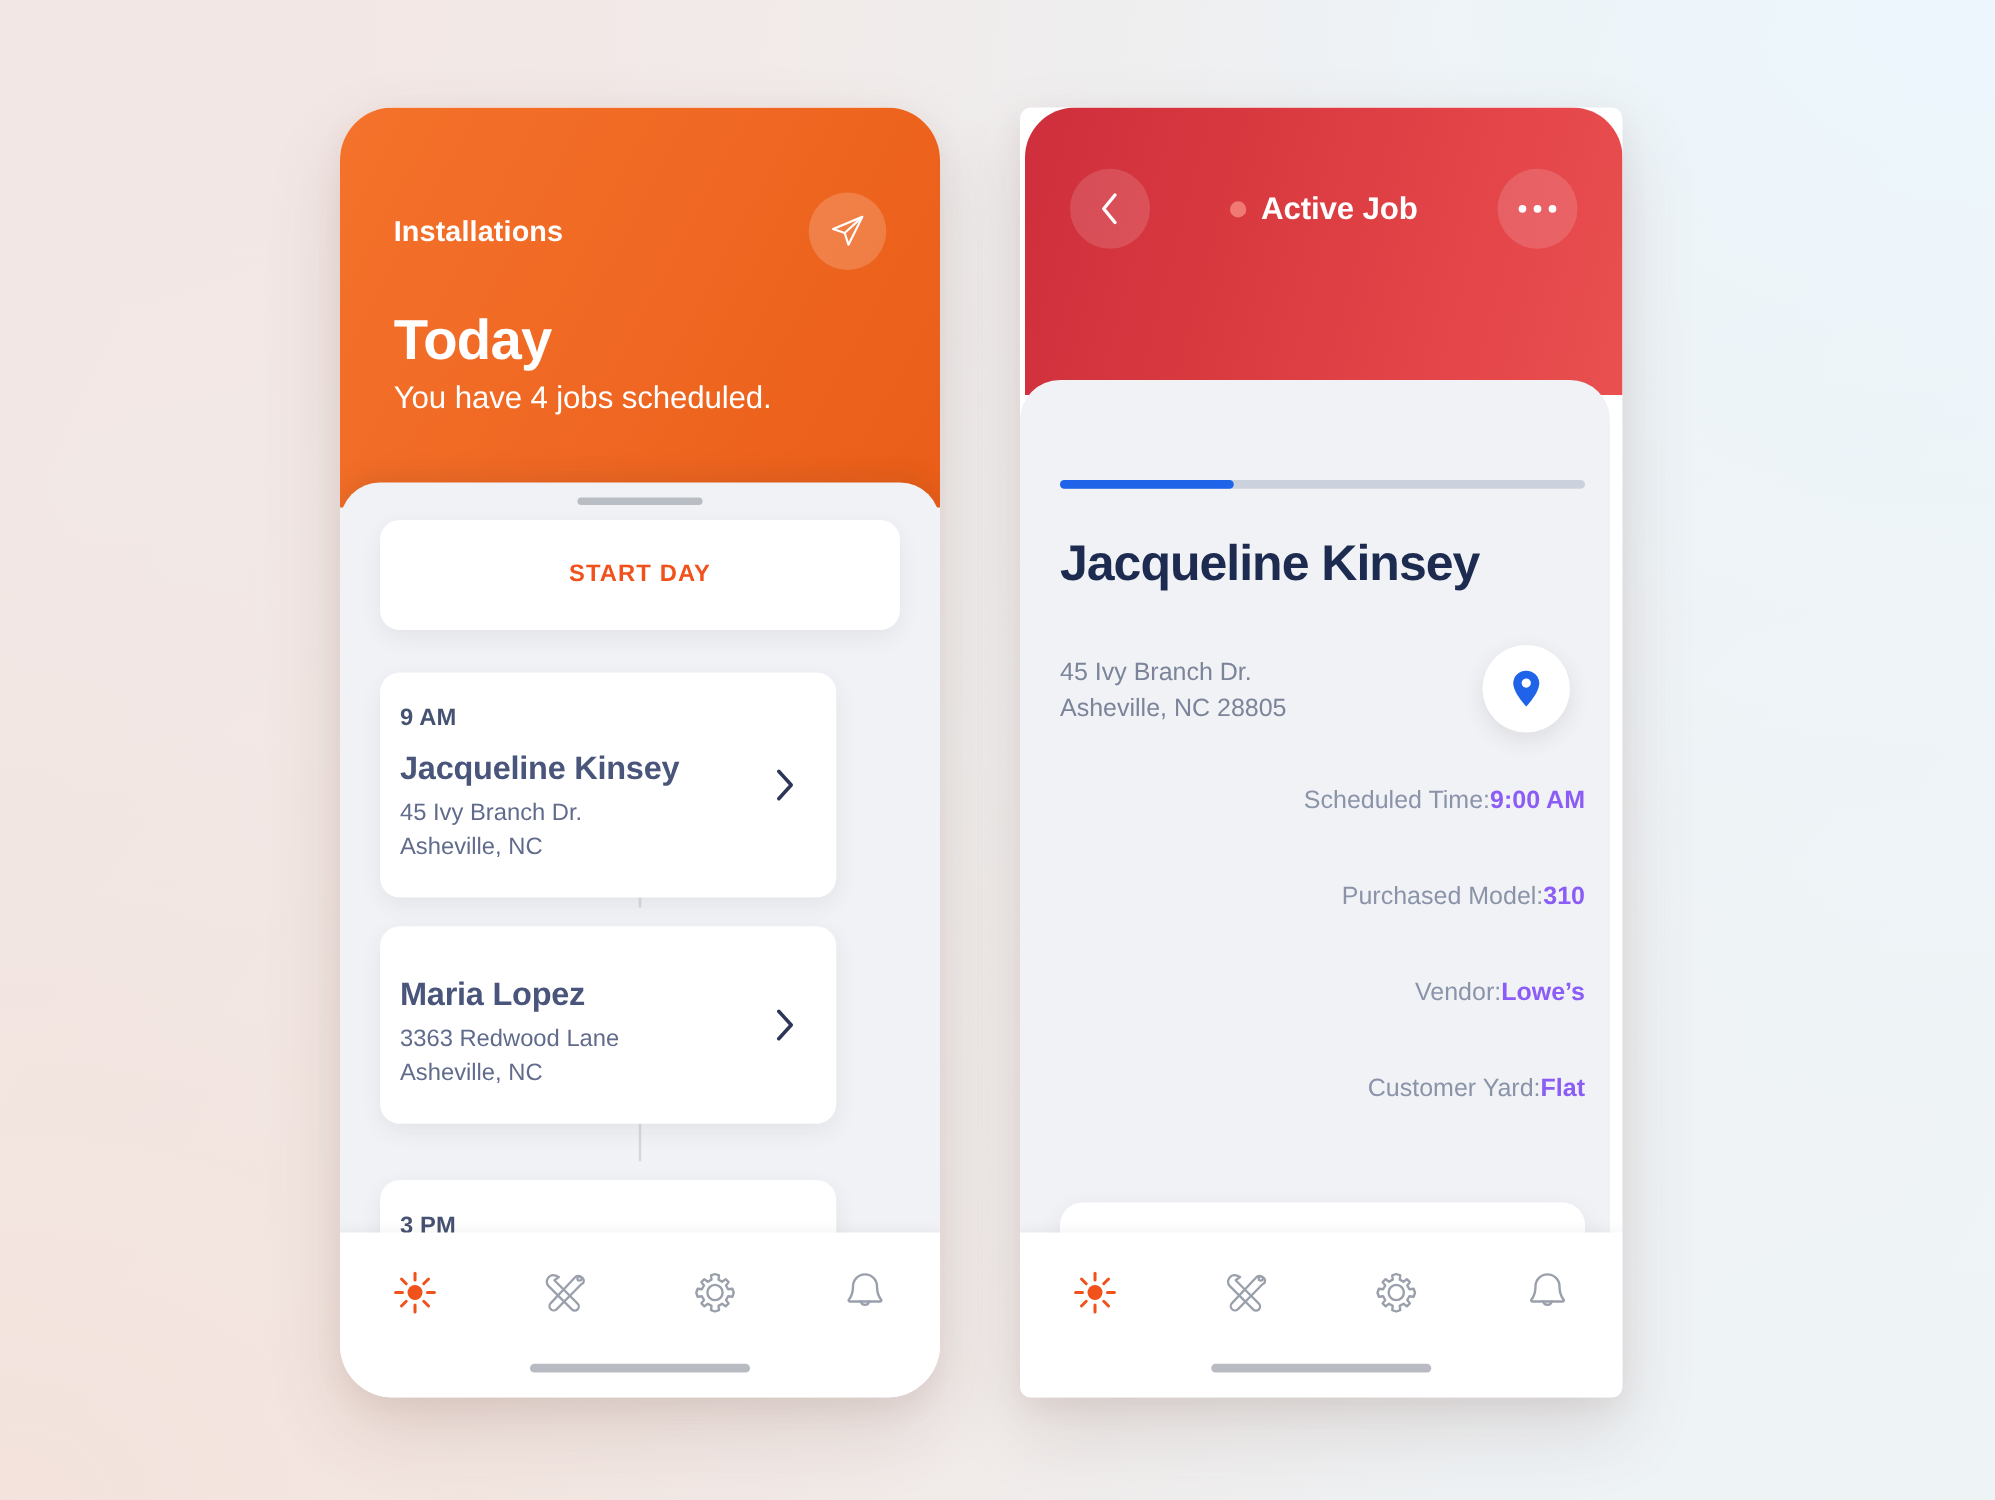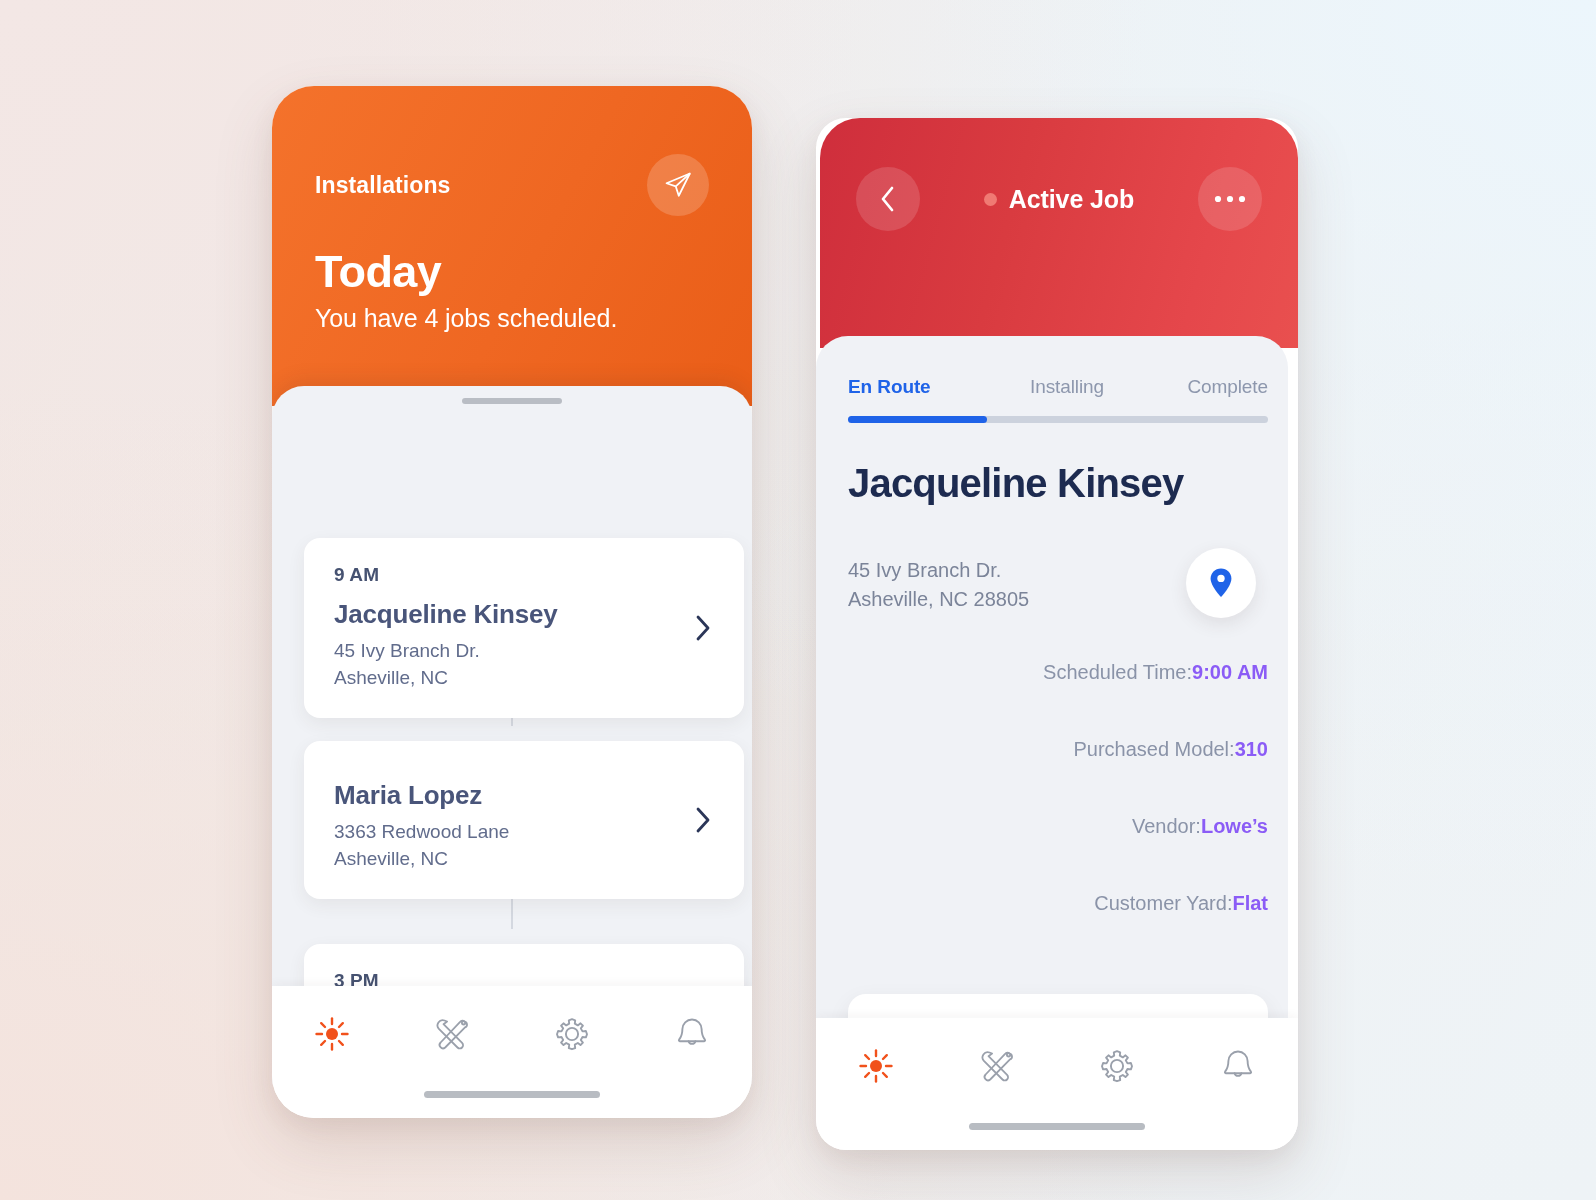--- a/index.html
+++ b/index.html
@@ -38,24 +38,23 @@
     border-radius: 42px;
     box-shadow: 0 26px 60px rgba(120, 80, 70, 0.16),
                 0 8px 22px rgba(120, 80, 70, 0.08);
   }
 
   #phone-right {
     left: 816px;
     top: 86px;
     width: 482px;
     height: 1032px;
-    border-radius: 30px;
+    border-radius: 9px;
     box-shadow: 0 26px 60px rgba(120, 80, 70, 0.16),
                 0 8px 22px rgba(120, 80, 70, 0.08);
-    margin-top: 32px;
   }
 
   
   .orange-header {
     position: absolute;
     left: 0; top: 0;
     width: 564px;
     height: 320px;
     background: linear-gradient(118deg, #f4722b 0%, #ef6722 48%, #e85b15 100%);
   }
@@ -153,25 +152,25 @@
   .timeline-line {
     position: absolute;
     left: 239px;
     width: 2px;
     background: #d4d8e0;
   }
 
   .job-card {
     position: absolute;
     left: 32px;
-    width: 440px;
+    width: 365px;
     background: #ffffff;
     border-radius: 16px;
     box-shadow: 0 6px 18px rgba(70, 50, 45, 0.07);
-    padding: 26px 30px;
+    padding: 26px 16px;
   }
 
   .job-time {
     color: #465271;
     font-size: 19px;
     font-weight: 700;
     letter-spacing: 0.1px;
   }
 
   .job-name {
@@ -426,20 +425,23 @@
           </svg>
         </div>
       </div>
       <div class="big-title">Today</div>
       <div class="sub-title">You have 4 jobs scheduled.</div>
     </div>
 
     <div class="sheet-left">
       <div class="grab-handle"></div>
 
+      <div class="start-day-card">
+        <span class="start-day-label">START DAY</span>
+      </div>
 
       <div class="timeline-line" style="top:218px;height:122px"></div>
       <div class="timeline-line" style="top:421px;height:122px"></div>
 
       <div class="job-card" style="top:152px">
         <div class="job-time">9 AM</div>
         <div class="job-name">Jacqueline Kinsey</div>
         <div class="job-addr">
           <div>45 Ivy Branch Dr.</div>
           <div>Asheville, NC</div>
@@ -526,25 +528,20 @@
             <circle cx="5" cy="6" r="3.1" fill="#ffffff"></circle>
             <circle cx="17" cy="6" r="3.1" fill="#ffffff"></circle>
             <circle cx="29" cy="6" r="3.1" fill="#ffffff"></circle>
           </svg>
         </div>
       </div>
     </div>
 
     <div class="sheet-right">
 
-      <div class="tabs">
-        <div class="tab t1">En Route</div>
-        <div class="tab t2">Installing</div>
-        <div class="tab t3">Complete</div>
-      </div>
 
       <div class="progress-track">
         <div class="progress-fill" style="width: 33%;"></div>
       </div>
 
       <div class="cust-name">Jacqueline Kinsey</div>
 
       <div class="cust-addr">
         <div>45 Ivy Branch Dr.</div>
         <div>Asheville, NC 28805</div>

